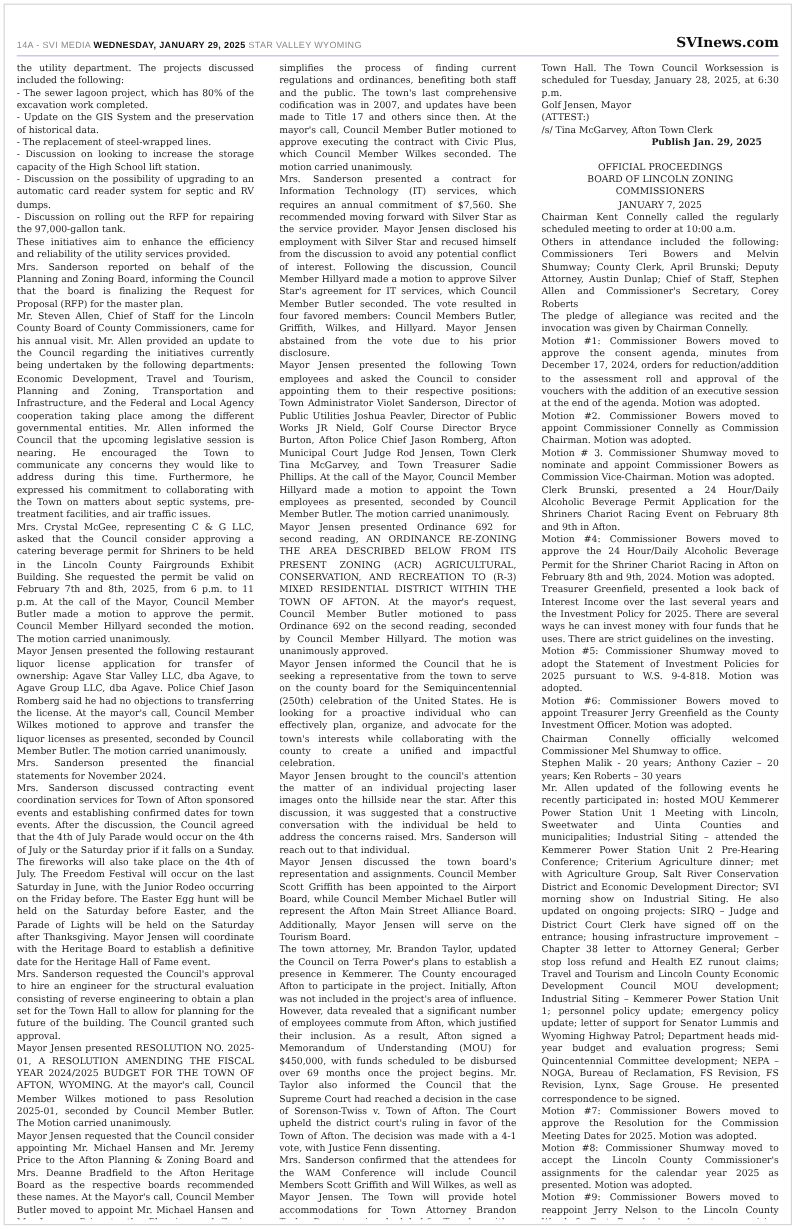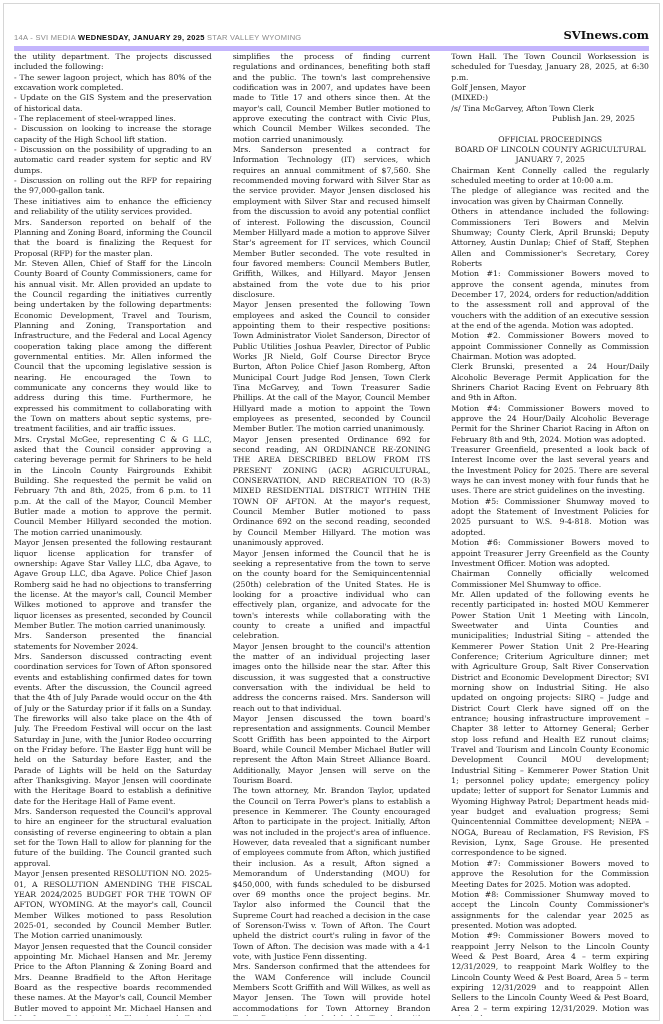--- a/index.html
+++ b/index.html
@@ -11,21 +11,21 @@
     font-family:"DejaVu Serif", serif;
   }
   .page-frame{
     position:absolute;left:3px;top:3px;right:3px;bottom:3px;
     border:1px solid #d6d6d6;
     pointer-events:none;
   }
   .masthead{
     position:absolute;left:14px;right:14px;top:28px;
     display:flex;justify-content:space-between;align-items:flex-end;
-    border-bottom:5px solid #c4b5fd;
+    border-bottom:1px solid #c4b5fd;
     padding-bottom:4px;
   }
   .masthead-left{
     font-family:"Liberation Sans", sans-serif;
     font-size:7.5px;letter-spacing:.3px;color:#8a8a8a;
     white-space:nowrap;
   }
   .masthead-left .date{color:#111;font-weight:bold;}
   .masthead-right{
     font-family:"DejaVu Serif", serif;
@@ -38,21 +38,21 @@
   }
   .col{
     flex:1 1 0;min-width:0;
     font-size:7.7px;line-height:10.35px;
     color:#1c1c1c;
     text-align:justify;
     overflow:hidden;
   }
   .col p{margin:0;padding:0;}
   .col .h{text-align:center;font-weight:normal;}
-  .col .rb{text-align:right;font-weight:normal;padding-right:14px;}
+  .col .rb{text-align:right;font-weight:bold;padding-right:14px;}
   .col .gap{height:10.35px;}
   .col .nj{text-align:left;}
 </style>
 </head>
 <body>
 
 <div class="page">
   <div class="page-frame"></div>
 
   <div class="masthead">
@@ -91,37 +91,39 @@
         <p class="p">Mayor Jensen presented Ordinance 692 for second reading, AN ORDINANCE RE-ZONING THE AREA DESCRIBED BELOW FROM ITS PRESENT ZONING (ACR) AGRICULTURAL, CONSERVATION, AND RECREATION TO (R-3) MIXED RESIDENTIAL DISTRICT WITHIN THE TOWN OF AFTON. At the mayor's request, Council Member Butler motioned to pass Ordinance 692 on the second reading, seconded by Council Member Hillyard. The motion was unanimously approved.</p>
         <p class="p">Mayor Jensen informed the Council that he is seeking a representative from the town to serve on the county board for the Semiquincentennial (250th) celebration of the United States. He is looking for a proactive individual who can effectively plan, organize, and advocate for the town's interests while collaborating with the county to create a unified and impactful celebration.</p>
         <p class="p">Mayor Jensen brought to the council's attention the matter of an individual projecting laser images onto the hillside near the star. After this discussion, it was suggested that a constructive conversation with the individual be held to address the concerns raised. Mrs. Sanderson will reach out to that individual.</p>
         <p class="p">Mayor Jensen discussed the town board's representation and assignments. Council Member Scott Griffith has been appointed to the Airport Board, while Council Member Michael Butler will represent the Afton Main Street Alliance Board. Additionally, Mayor Jensen will serve on the Tourism Board.</p>
         <p class="p">The town attorney, Mr. Brandon Taylor, updated the Council on Terra Power's plans to establish a presence in Kemmerer. The County encouraged Afton to participate in the project. Initially, Afton was not included in the project's area of influence. However, data revealed that a significant number of employees commute from Afton, which justified their inclusion. As a result, Afton signed a Memorandum of Understanding (MOU) for $450,000, with funds scheduled to be disbursed over 69 months once the project begins. Mr. Taylor also informed the Council that the Supreme Court had reached a decision in the case of Sorenson-Twiss v. Town of Afton. The Court upheld the district court's ruling in favor of the Town of Afton. The decision was made with a 4-1 vote, with Justice Fenn dissenting.</p>
         <p class="p">Mrs. Sanderson confirmed that the attendees for the WAM Conference will include Council Members Scott Griffith and Will Wilkes, as well as Mayor Jensen. The Town will provide hotel accommodations for Town Attorney Brandon Taylor. Departure is scheduled for Tuesday, with a newly elected boot camp planned for Wednesday morning. Carpooling options were discussed, with a tentative departure time of 7 a.m., Tuesday the 21st.</p>
       </div>
     <div class="col">
         <p class="p">Town Hall. The Town Council Worksession is scheduled for Tuesday, January 28, 2025, at 6:30 p.m.</p>
         <p class="nj">Golf Jensen, Mayor</p>
-        <p class="nj">(MIXED:)</p>
+        <p class="nj">(ATTEST:)</p>
         <p class="nj">/s/ Tina McGarvey, Afton Town Clerk</p>
         <p class="rb">Publish Jan. 29, 2025</p>
         <p class="gap"></p>
         <p class="h">OFFICIAL PROCEEDINGS</p>
-        <p class="h">BOARD OF LINCOLN COUNTY AGRICULTURAL</p>
+        <p class="h">BOARD OF LINCOLN ZONING COMMISSIONERS</p>
         <p class="h">JANUARY 7, 2025</p>
         <p class="p">Chairman Kent Connelly called the regularly scheduled meeting to order at 10:00 a.m.</p>
+        <p class="p">Others in attendance included the following: Commissioners Teri Bowers and Melvin Shumway; County Clerk, April Brunski; Deputy Attorney, Austin Dunlap; Chief of Staff, Stephen Allen and Commissioner's Secretary, Corey Roberts</p>
         <p class="p">The pledge of allegiance was recited and the invocation was given by Chairman Connelly.</p>
-        <p class="p">Others in attendance included the following: Commissioners Teri Bowers and Melvin Shumway; County Clerk, April Brunski; Deputy Attorney, Austin Dunlap; Chief of Staff, Stephen Allen and Commissioner's Secretary, Corey Roberts</p>
         <p class="p">Motion #1:  Commissioner Bowers moved to approve the consent agenda, minutes from December 17, 2024, orders for reduction/addition to the assessment roll and approval of the vouchers with the addition of an executive session at the end of the agenda.  Motion was adopted.</p>
         <p class="p">Motion #2.  Commissioner Bowers moved to appoint Commissioner Connelly as Commission Chairman.  Motion was adopted.</p>
+        <p class="p">Motion # 3.  Commissioner Shumway moved to nominate and appoint Commissioner Bowers as Commission Vice-Chairman.  Motion was adopted.</p>
         <p class="p">Clerk Brunski, presented a 24 Hour/Daily Alcoholic Beverage Permit Application for the Shriners Chariot Racing Event on February 8th and 9th in Afton.</p>
         <p class="p">Motion #4:  Commissioner Bowers moved to approve the 24 Hour/Daily Alcoholic Beverage Permit for the Shriner Chariot Racing in Afton on February 8th and 9th, 2024. Motion was adopted.</p>
         <p class="p">Treasurer Greenfield, presented a look back of Interest Income over the last several years and the Investment Policy for 2025. There are several ways he can invest money with four funds that he uses.  There are strict guidelines on the investing.</p>
         <p class="p">Motion #5:  Commissioner Shumway moved to adopt the Statement of Investment Policies for 2025 pursuant to W.S. 9-4-818.  Motion was adopted.</p>
         <p class="p">Motion #6:  Commissioner Bowers moved to appoint Treasurer Jerry Greenfield as the County Investment Officer.  Motion was adopted.</p>
         <p class="p">Chairman Connelly officially welcomed Commissioner Mel Shumway to office.</p>
+        <p class="p">Stephen Malik - 20 years; Anthony Cazier – 20 years; Ken Roberts – 30 years</p>
         <p class="p">Mr. Allen updated of the following events he recently participated in: hosted MOU Kemmerer Power Station Unit 1 Meeting with Lincoln, Sweetwater and Uinta Counties and municipalities; Industrial Siting – attended the Kemmerer Power Station Unit 2 Pre-Hearing Conference; Criterium Agriculture dinner; met with Agriculture Group, Salt River Conservation District and Economic Development Director; SVI morning show on Industrial Siting.  He also updated on ongoing projects:  SIRQ – Judge and District Court Clerk have signed off on the entrance; housing infrastructure improvement – Chapter 38 letter to Attorney General; Gerber stop loss refund and Health EZ runout claims; Travel and Tourism and Lincoln County Economic Development Council MOU development; Industrial Siting – Kemmerer Power Station Unit 1; personnel policy update; emergency policy update; letter of support for Senator Lummis and Wyoming Highway Patrol; Department heads mid-year budget and evaluation progress; Semi Quincentennial Committee development; NEPA – NOGA, Bureau of Reclamation, FS Revision, FS Revision, Lynx, Sage Grouse.  He presented correspondence to be signed.</p>
         <p class="p">Motion #7:  Commissioner Bowers moved to approve the Resolution for the Commission Meeting Dates for 2025. Motion was adopted.</p>
         <p class="p">Motion #8:  Commissioner Shumway moved to accept the Lincoln County Commissioner's assignments for the calendar year 2025 as presented.  Motion was adopted.</p>
         <p class="p">Motion #9:  Commissioner Bowers moved to reappoint Jerry Nelson to the Lincoln County Weed &amp; Pest Board, Area 4 – term expiring 12/31/2029, to reappoint Mark Wolfley to the Lincoln County Weed &amp; Pest Board, Area 5 – term expiring 12/31/2029 and to reappoint Allen Sellers to the Lincoln County Weed &amp; Pest Board, Area 2 – term expiring 12/31/2029.  Motion was adopted.</p>
       </div>
   </div>
 </div>
 
 </body></html>

